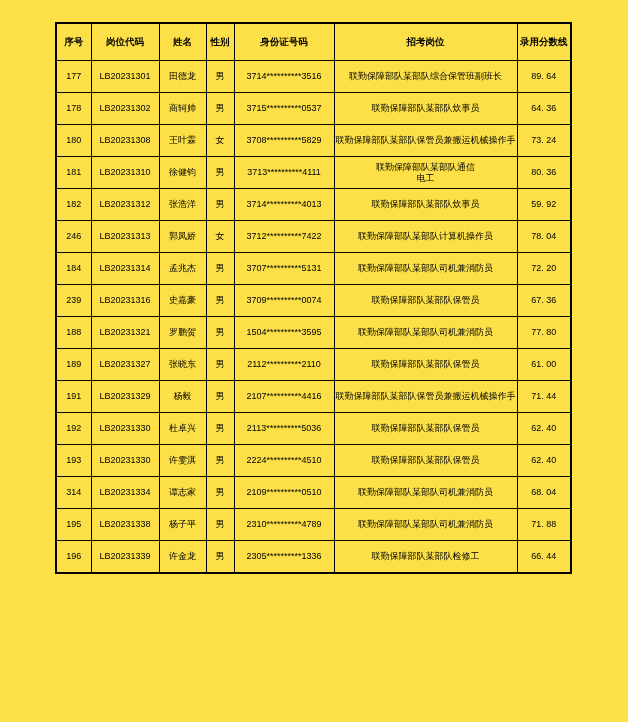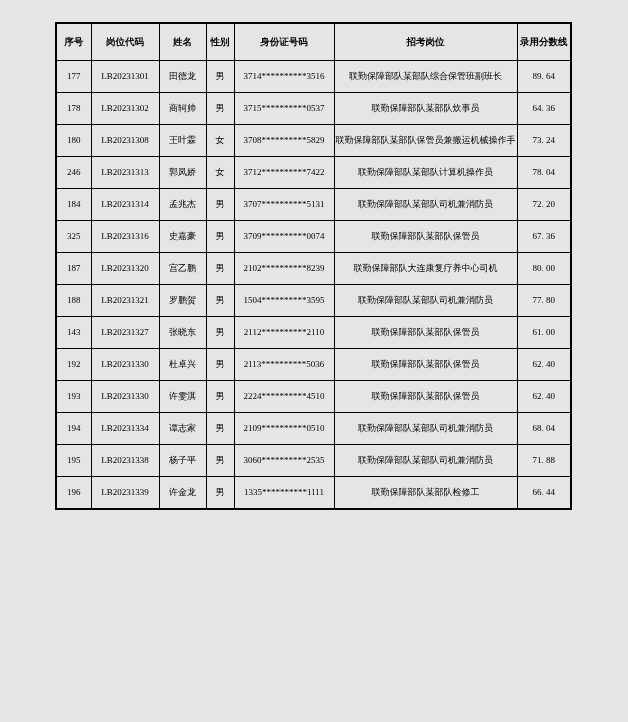--- a/index.html
+++ b/index.html
@@ -4,23 +4,23 @@
 <style>
   html, body {
     margin: 0;
     padding: 0;
     background: #ffffff;
   }
   .page {
     position: relative;
     width: 628px;
     height: 722px;
-    background: #e5e5e5;
+    background: #fde047;
     overflow: hidden;
-    font-family: Liberation Serif, serif;
+    font-family: Liberation Sans, sans-serif;
     color: #000000;
   }
   table.score-table {
     position: absolute;
     left: 55px;
     top: 22px;
     width: 515px;
     border-collapse: collapse;
     table-layout: fixed;
     border: 2px solid #000000;
@@ -108,113 +108,132 @@
         <tr>
           <td class="col-seq">180</td>
           <td class="col-code">LB20231308</td>
           <td class="col-name">王叶霖</td>
           <td class="col-gender">女</td>
           <td class="col-id_number">3708**********5829</td>
           <td class="col-position">联勤保障部队某部队保管员兼搬运机械操作手</td>
           <td class="col-score">73. 24</td>
         </tr>
         <tr>
+          <td class="col-seq">181</td>
+          <td class="col-code">LB20231310</td>
+          <td class="col-name">徐健钧</td>
+          <td class="col-gender">男</td>
+          <td class="col-id_number">3713**********4111</td>
+          <td class="col-position">联勤保障部队某部队通信
+电工</td>
+          <td class="col-score">80. 36</td>
+        </tr>
+        <tr>
+          <td class="col-seq">182</td>
+          <td class="col-code">LB20231312</td>
+          <td class="col-name">张浩洋</td>
+          <td class="col-gender">男</td>
+          <td class="col-id_number">3714**********4013</td>
+          <td class="col-position">联勤保障部队某部队炊事员</td>
+          <td class="col-score">59. 92</td>
+        </tr>
+        <tr>
           <td class="col-seq">246</td>
           <td class="col-code">LB20231313</td>
           <td class="col-name">郭凤娇</td>
           <td class="col-gender">女</td>
           <td class="col-id_number">3712**********7422</td>
           <td class="col-position">联勤保障部队某部队计算机操作员</td>
           <td class="col-score">78. 04</td>
         </tr>
         <tr>
           <td class="col-seq">184</td>
           <td class="col-code">LB20231314</td>
           <td class="col-name">孟兆杰</td>
           <td class="col-gender">男</td>
           <td class="col-id_number">3707**********5131</td>
           <td class="col-position">联勤保障部队某部队司机兼消防员</td>
           <td class="col-score">72. 20</td>
         </tr>
         <tr>
-          <td class="col-seq">325</td>
+          <td class="col-seq">239</td>
           <td class="col-code">LB20231316</td>
           <td class="col-name">史嘉豪</td>
           <td class="col-gender">男</td>
           <td class="col-id_number">3709**********0074</td>
           <td class="col-position">联勤保障部队某部队保管员</td>
           <td class="col-score">67. 36</td>
-        </tr>
-        <tr>
-          <td class="col-seq">187</td>
-          <td class="col-code">LB20231320</td>
-          <td class="col-name">宫乙鹏</td>
-          <td class="col-gender">男</td>
-          <td class="col-id_number">2102**********8239</td>
-          <td class="col-position">联勤保障部队大连康复疗养中心司机</td>
-          <td class="col-score">80. 00</td>
         </tr>
         <tr>
           <td class="col-seq">188</td>
           <td class="col-code">LB20231321</td>
           <td class="col-name">罗鹏贺</td>
           <td class="col-gender">男</td>
           <td class="col-id_number">1504**********3595</td>
           <td class="col-position">联勤保障部队某部队司机兼消防员</td>
           <td class="col-score">77. 80</td>
         </tr>
         <tr>
-          <td class="col-seq">143</td>
+          <td class="col-seq">189</td>
           <td class="col-code">LB20231327</td>
           <td class="col-name">张晓东</td>
           <td class="col-gender">男</td>
           <td class="col-id_number">2112**********2110</td>
           <td class="col-position">联勤保障部队某部队保管员</td>
           <td class="col-score">61. 00</td>
+        </tr>
+        <tr>
+          <td class="col-seq">191</td>
+          <td class="col-code">LB20231329</td>
+          <td class="col-name">杨毅</td>
+          <td class="col-gender">男</td>
+          <td class="col-id_number">2107**********4416</td>
+          <td class="col-position">联勤保障部队某部队保管员兼搬运机械操作手</td>
+          <td class="col-score">71. 44</td>
         </tr>
         <tr>
           <td class="col-seq">192</td>
           <td class="col-code">LB20231330</td>
           <td class="col-name">杜卓兴</td>
           <td class="col-gender">男</td>
           <td class="col-id_number">2113**********5036</td>
           <td class="col-position">联勤保障部队某部队保管员</td>
           <td class="col-score">62. 40</td>
         </tr>
         <tr>
           <td class="col-seq">193</td>
           <td class="col-code">LB20231330</td>
           <td class="col-name">许雯淇</td>
           <td class="col-gender">男</td>
           <td class="col-id_number">2224**********4510</td>
           <td class="col-position">联勤保障部队某部队保管员</td>
           <td class="col-score">62. 40</td>
         </tr>
         <tr>
-          <td class="col-seq">194</td>
+          <td class="col-seq">314</td>
           <td class="col-code">LB20231334</td>
           <td class="col-name">谭志家</td>
           <td class="col-gender">男</td>
           <td class="col-id_number">2109**********0510</td>
           <td class="col-position">联勤保障部队某部队司机兼消防员</td>
           <td class="col-score">68. 04</td>
         </tr>
         <tr>
           <td class="col-seq">195</td>
           <td class="col-code">LB20231338</td>
           <td class="col-name">杨子平</td>
           <td class="col-gender">男</td>
-          <td class="col-id_number">3060**********2535</td>
+          <td class="col-id_number">2310**********4789</td>
           <td class="col-position">联勤保障部队某部队司机兼消防员</td>
           <td class="col-score">71. 88</td>
         </tr>
         <tr>
           <td class="col-seq">196</td>
           <td class="col-code">LB20231339</td>
           <td class="col-name">许金龙</td>
           <td class="col-gender">男</td>
-          <td class="col-id_number">1335**********1111</td>
+          <td class="col-id_number">2305**********1336</td>
           <td class="col-position">联勤保障部队某部队检修工</td>
           <td class="col-score">66. 44</td>
         </tr>
       </tbody>
   </table>
 </div>
 
 </body></html>

